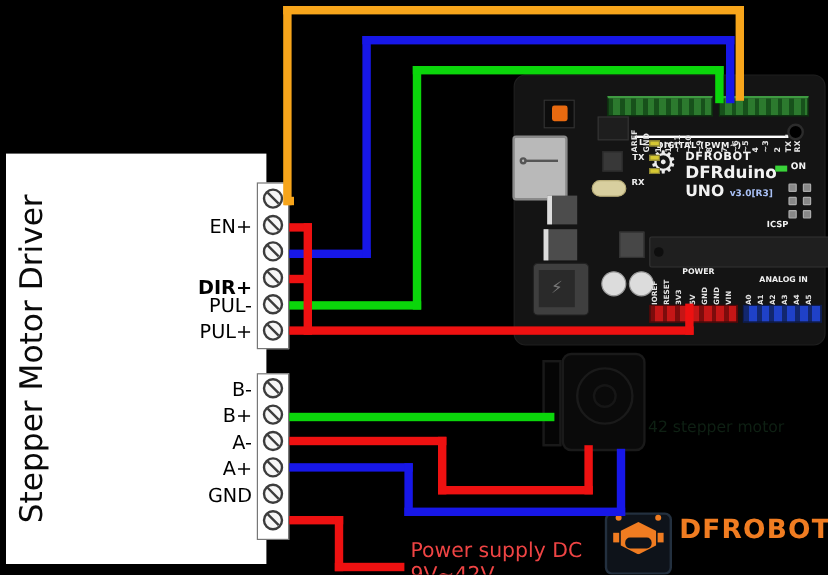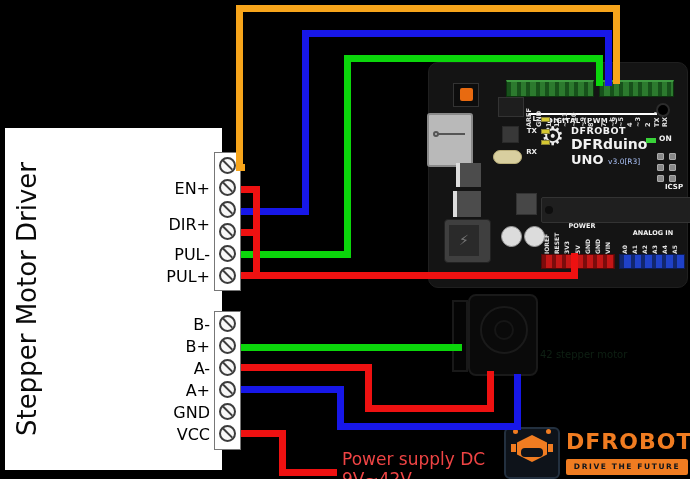--- a/index.html
+++ b/index.html
@@ -41,34 +41,34 @@
   #reg-2{left:24px;top:128px;width:28px;height:26px;background:#4c4c4c;border-left:4px solid #ddd;}
   #barrel-jack{left:15px;top:156px;width:47px;height:44px;background:#3f3f3f;border:1px solid #222;border-radius:4px;}
   #barrel-inner{left:20px;top:162px;width:30px;height:31px;background:#2a2a2a;color:#777;font-size:14px;line-height:31px;text-align:center;}
   .cap{top:163px;width:21px;height:21px;background:#dcdcdc;border:1px solid #999;border-radius:50%;}
   #mcu-chip{left:112px;top:134px;width:174px;height:26px;background:#1f1f1f;border:1px solid #333;border-radius:2px;}
   #mcu-notch{left:116px;top:143px;width:8px;height:8px;background:#0e0e0e;border-radius:50%;}
   #gear-icon{left:112px;top:58px;font-size:26px;color:#ececec;}
   #brand-small{left:142px;top:62px;font-size:9.5px;font-weight:bold;letter-spacing:.5px;}
   #brand-big{left:142px;top:73px;font-size:14px;font-weight:bold;}
   #brand-model{left:142px;top:89px;font-size:13px;font-weight:bold;}
-  #brand-ver{font-size:7.5px;color:#a9c0f5;font-weight:normal;}
+  #brand-ver{font-size:7.5px;color:#a9c0f5;font-weight:bold;}
   #on-light{left:217px;top:75px;width:10px;height:5px;background:#39d339;}
   #on-label{left:230px;top:71px;font-size:7.5px;font-weight:bold;}
-  #icsp-label{left:236px;top:120px;font-size:7px;font-weight:bold;}
+  #icsp-label{left:210px;top:120px;font-size:7px;font-weight:bold;}
   #mount-hole{left:227px;top:40px;width:14px;height:14px;background:#000;border:2px solid #2c2c2c;border-radius:50%;}
   .icsp-dot{width:7px;height:7px;background:#888;border:1px solid #aaa;border-radius:1px;}
   .led-light{width:9px;height:5px;background:#d6c832;border:1px solid #8a8234;}
   .led-label{width:16px;text-align:right;font-size:7px;font-weight:bold;color:#eee;}
   
   #motor-flange{left:452px;top:300px;width:16px;height:72px;background:#050505;border:2px solid #191919;}
   #motor-body{left:468px;top:294px;width:70px;height:82px;background:#0a0a0a;border:2px solid #1a1a1a;border-radius:8px;}
   #motor-circle{left:480px;top:306px;width:48px;height:48px;border:2px solid #1a1a1a;border-radius:50%;}
   #motor-shaft{left:494px;top:320px;width:20px;height:20px;border:2px solid #161616;border-radius:50%;}
-  #motor-label{left:540px;top:349px;width:150px;font-size:10px;color:#0e2013;}
+  #motor-label{left:540px;top:349px;width:150px;font-size:13px;color:#0e2013;}
   #psu-label{left:342px;top:449px;width:150px;font-size:17px;color:#ef4444;}
   
   #badge-icon-box{left:504px;top:427px;width:56px;height:52px;background:#0e131a;border:2px solid #23303f;border-radius:6px;}
   #robot-head{left:517px;top:435px;width:30px;height:27px;background:#f07c21;
     clip-path:polygon(50% 0,100% 28%,100% 72%,50% 100%,0 72%,0 28%);}
   #robot-visor{left:521px;top:448px;width:22px;height:9px;background:#0e131a;border-radius:4px;}
   #robot-ant-l{left:513px;top:429px;width:5px;height:5px;background:#f07c21;border-radius:50%;}
   #robot-ant-r{left:546px;top:429px;width:5px;height:5px;background:#f07c21;border-radius:50%;}
   #robot-ear-l{left:511px;top:444px;width:5px;height:8px;background:#f07c21;}
   #robot-ear-r{left:548px;top:444px;width:5px;height:8px;background:#f07c21;}
@@ -187,42 +187,40 @@
   </div>
 
   <div id="badge-icon-box" class="abs"></div>
   <div id="robot-head" class="abs"></div>
   <div id="robot-visor" class="abs"></div>
   <div id="robot-ant-l" class="abs"></div>
   <div id="robot-ant-r" class="abs"></div>
   <div id="robot-ear-l" class="abs"></div>
   <div id="robot-ear-r" class="abs"></div>
   <div id="badge-name" class="abs">DFROBOT</div>
-  <div id="badge-strip" class="abs">DRIVE THE FUTURE</div>
     <div class="abs screw" style="top: 157px;"></div>
     <div class="abs t-label" style="top: 179px;">EN+</div>
     <div class="abs screw" style="top: 179px;"></div>
     <div class="abs screw" style="top: 201px;"></div>
-    <div class="abs t-label" style="top: 215px;">DIR+</div>
+    <div class="abs t-label" style="top: 230px; font-weight: bold;">DIR+</div>
     <div class="abs screw" style="top: 223px;"></div>
     <div class="abs t-label" style="top: 245px;">PUL-</div>
     <div class="abs screw" style="top: 245px;"></div>
     <div class="abs t-label" style="top: 267px;">PUL+</div>
     <div class="abs screw" style="top: 267px;"></div>
     <div class="abs t-label" style="top: 315px;">B-</div>
     <div class="abs screw" style="top: 315px;"></div>
     <div class="abs t-label" style="top: 337px;">B+</div>
     <div class="abs screw" style="top: 337px;"></div>
     <div class="abs t-label" style="top: 359px;">A-</div>
     <div class="abs screw" style="top: 359px;"></div>
     <div class="abs t-label" style="top: 381px;">A+</div>
     <div class="abs screw" style="top: 381px;"></div>
     <div class="abs t-label" style="top: 403px;">GND</div>
     <div class="abs screw" style="top: 403px;"></div>
-    <div class="abs t-label" style="top: 425px;">VCC</div>
     <div class="abs screw" style="top: 425px;"></div>
     <div class="abs" style="left: 237px; top: 164px; width: 8px; height: 7px; background: rgb(247, 165, 27);"></div>
     <div class="abs" style="left: 236px; top: 5px; width: 7px; height: 166px; background: rgb(247, 165, 27);"></div>
     <div class="abs" style="left: 236px; top: 5px; width: 384px; height: 7px; background: rgb(247, 165, 27);"></div>
     <div class="abs" style="left: 613px; top: 5px; width: 7px; height: 79px; background: rgb(247, 165, 27);"></div>
     <div class="abs" style="left: 241px; top: 208px; width: 68px; height: 7px; background: rgb(23, 23, 232);"></div>
     <div class="abs" style="left: 302px; top: 30px; width: 7px; height: 185px; background: rgb(23, 23, 232);"></div>
     <div class="abs" style="left: 302px; top: 30px; width: 310px; height: 7px; background: rgb(23, 23, 232);"></div>
     <div class="abs" style="left: 605px; top: 30px; width: 7px; height: 56px; background: rgb(23, 23, 232);"></div>
     <div class="abs" style="left: 241px; top: 251px; width: 110px; height: 7px; background: rgb(11, 214, 11);"></div>

